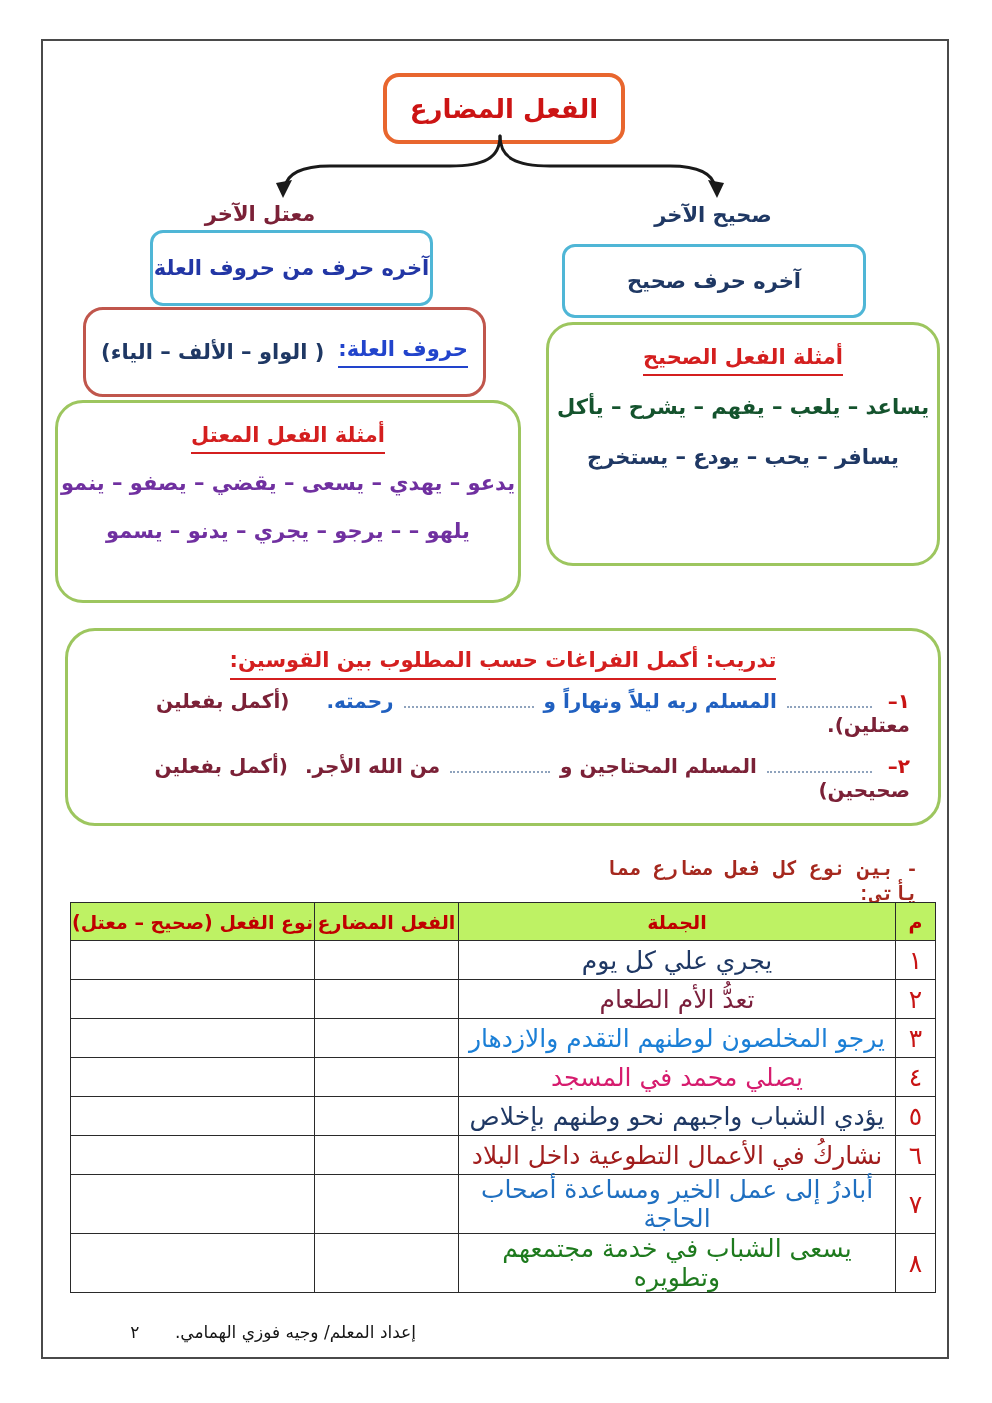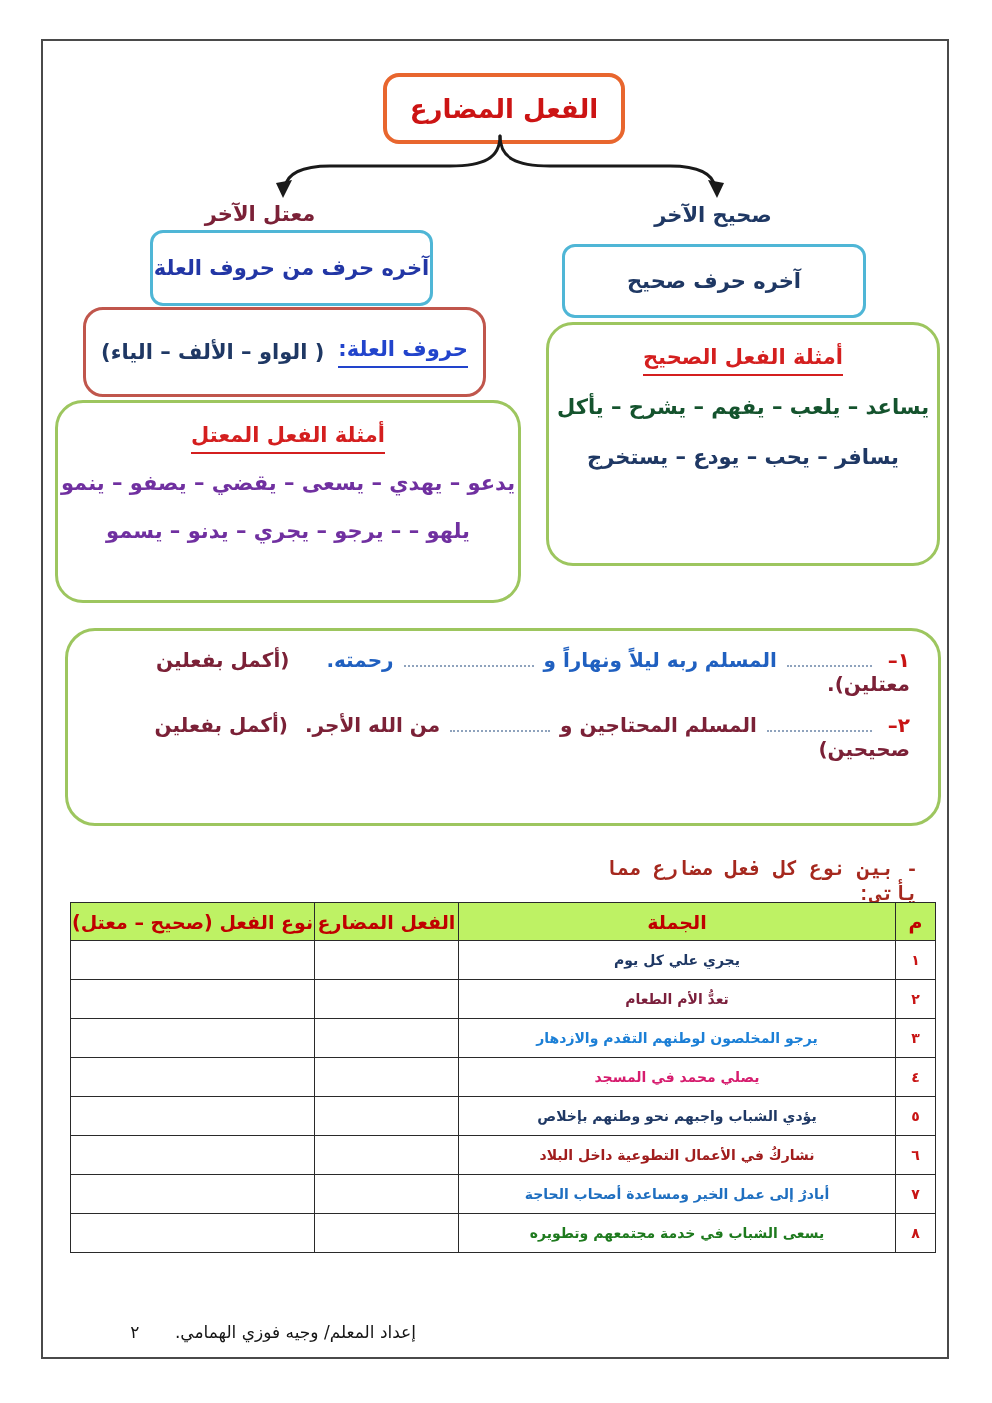--- a/index.html
+++ b/index.html
@@ -80,21 +80,21 @@
   table.qtable{
     position:absolute;left:70px;top:902px;width:865px;
     border-collapse:collapse;table-layout:fixed;background:#fff;
   }
   table.qtable th,table.qtable td{
     border:1.6px solid #2a2a2a;padding:0;text-align:center;vertical-align:middle;
   }
   table.qtable th{
     background:#bef264;height:37px;font-size:19px;font-weight:bold;
   }
-  table.qtable td{height:38px;font-size:14px;font-weight:bold;}
+  table.qtable td{height:38px;font-size:25px;font-weight:normal;}
   .col-num{width:40px;}
   .col-sent{width:437px;}
   .col-verb{width:144px;}
   .col-type{width:244px;}
   td.cell-num{font-size:18px;}
   
   .footer{
     left:80px;top:1322px;width:336px;text-align:right;
     font-size:17px;color:#151515;
   }
@@ -145,20 +145,23 @@
 
 <div class="abs ex-box box-weak-ex" dir="rtl" style="border-color: rgb(157, 198, 95);">
   <div class="bx-title">
     <span style="color: rgb(212, 31, 31);">أمثلة الفعل المعتل</span>
   </div>
   <div class="bx-line" style="color: rgb(112, 48, 160);">يدعو – يهدي – يسعى – يقضي – يصفو – ينمو</div>
   <div class="bx-line" style="color: rgb(112, 48, 160);">يلهو – – يرجو – يجري – يدنو – يسمو</div>
 </div>
 
 <div class="abs drill-box" dir="rtl" style="border-color: rgb(157, 198, 95);">
+  <div class="drill-title">
+    <span style="color: rgb(212, 31, 31);">تدريب: أكمل الفراغات حسب المطلوب بين القوسين:</span>
+  </div>
 
   <div class="drill-line" style="color: rgb(32, 96, 192);">
     <span class="num" style="color: rgb(200, 20, 20);">١–</span>
     <span class="dots w85"></span>
     <span>المسلم ربه ليلاً ونهاراً و</span>
     <span class="dots w130"></span>
     <span>رحمته.</span>
     <span class="paren1" style="color: rgb(123, 33, 55);">(أكمل بفعلين معتلين).</span>
   </div>
 

